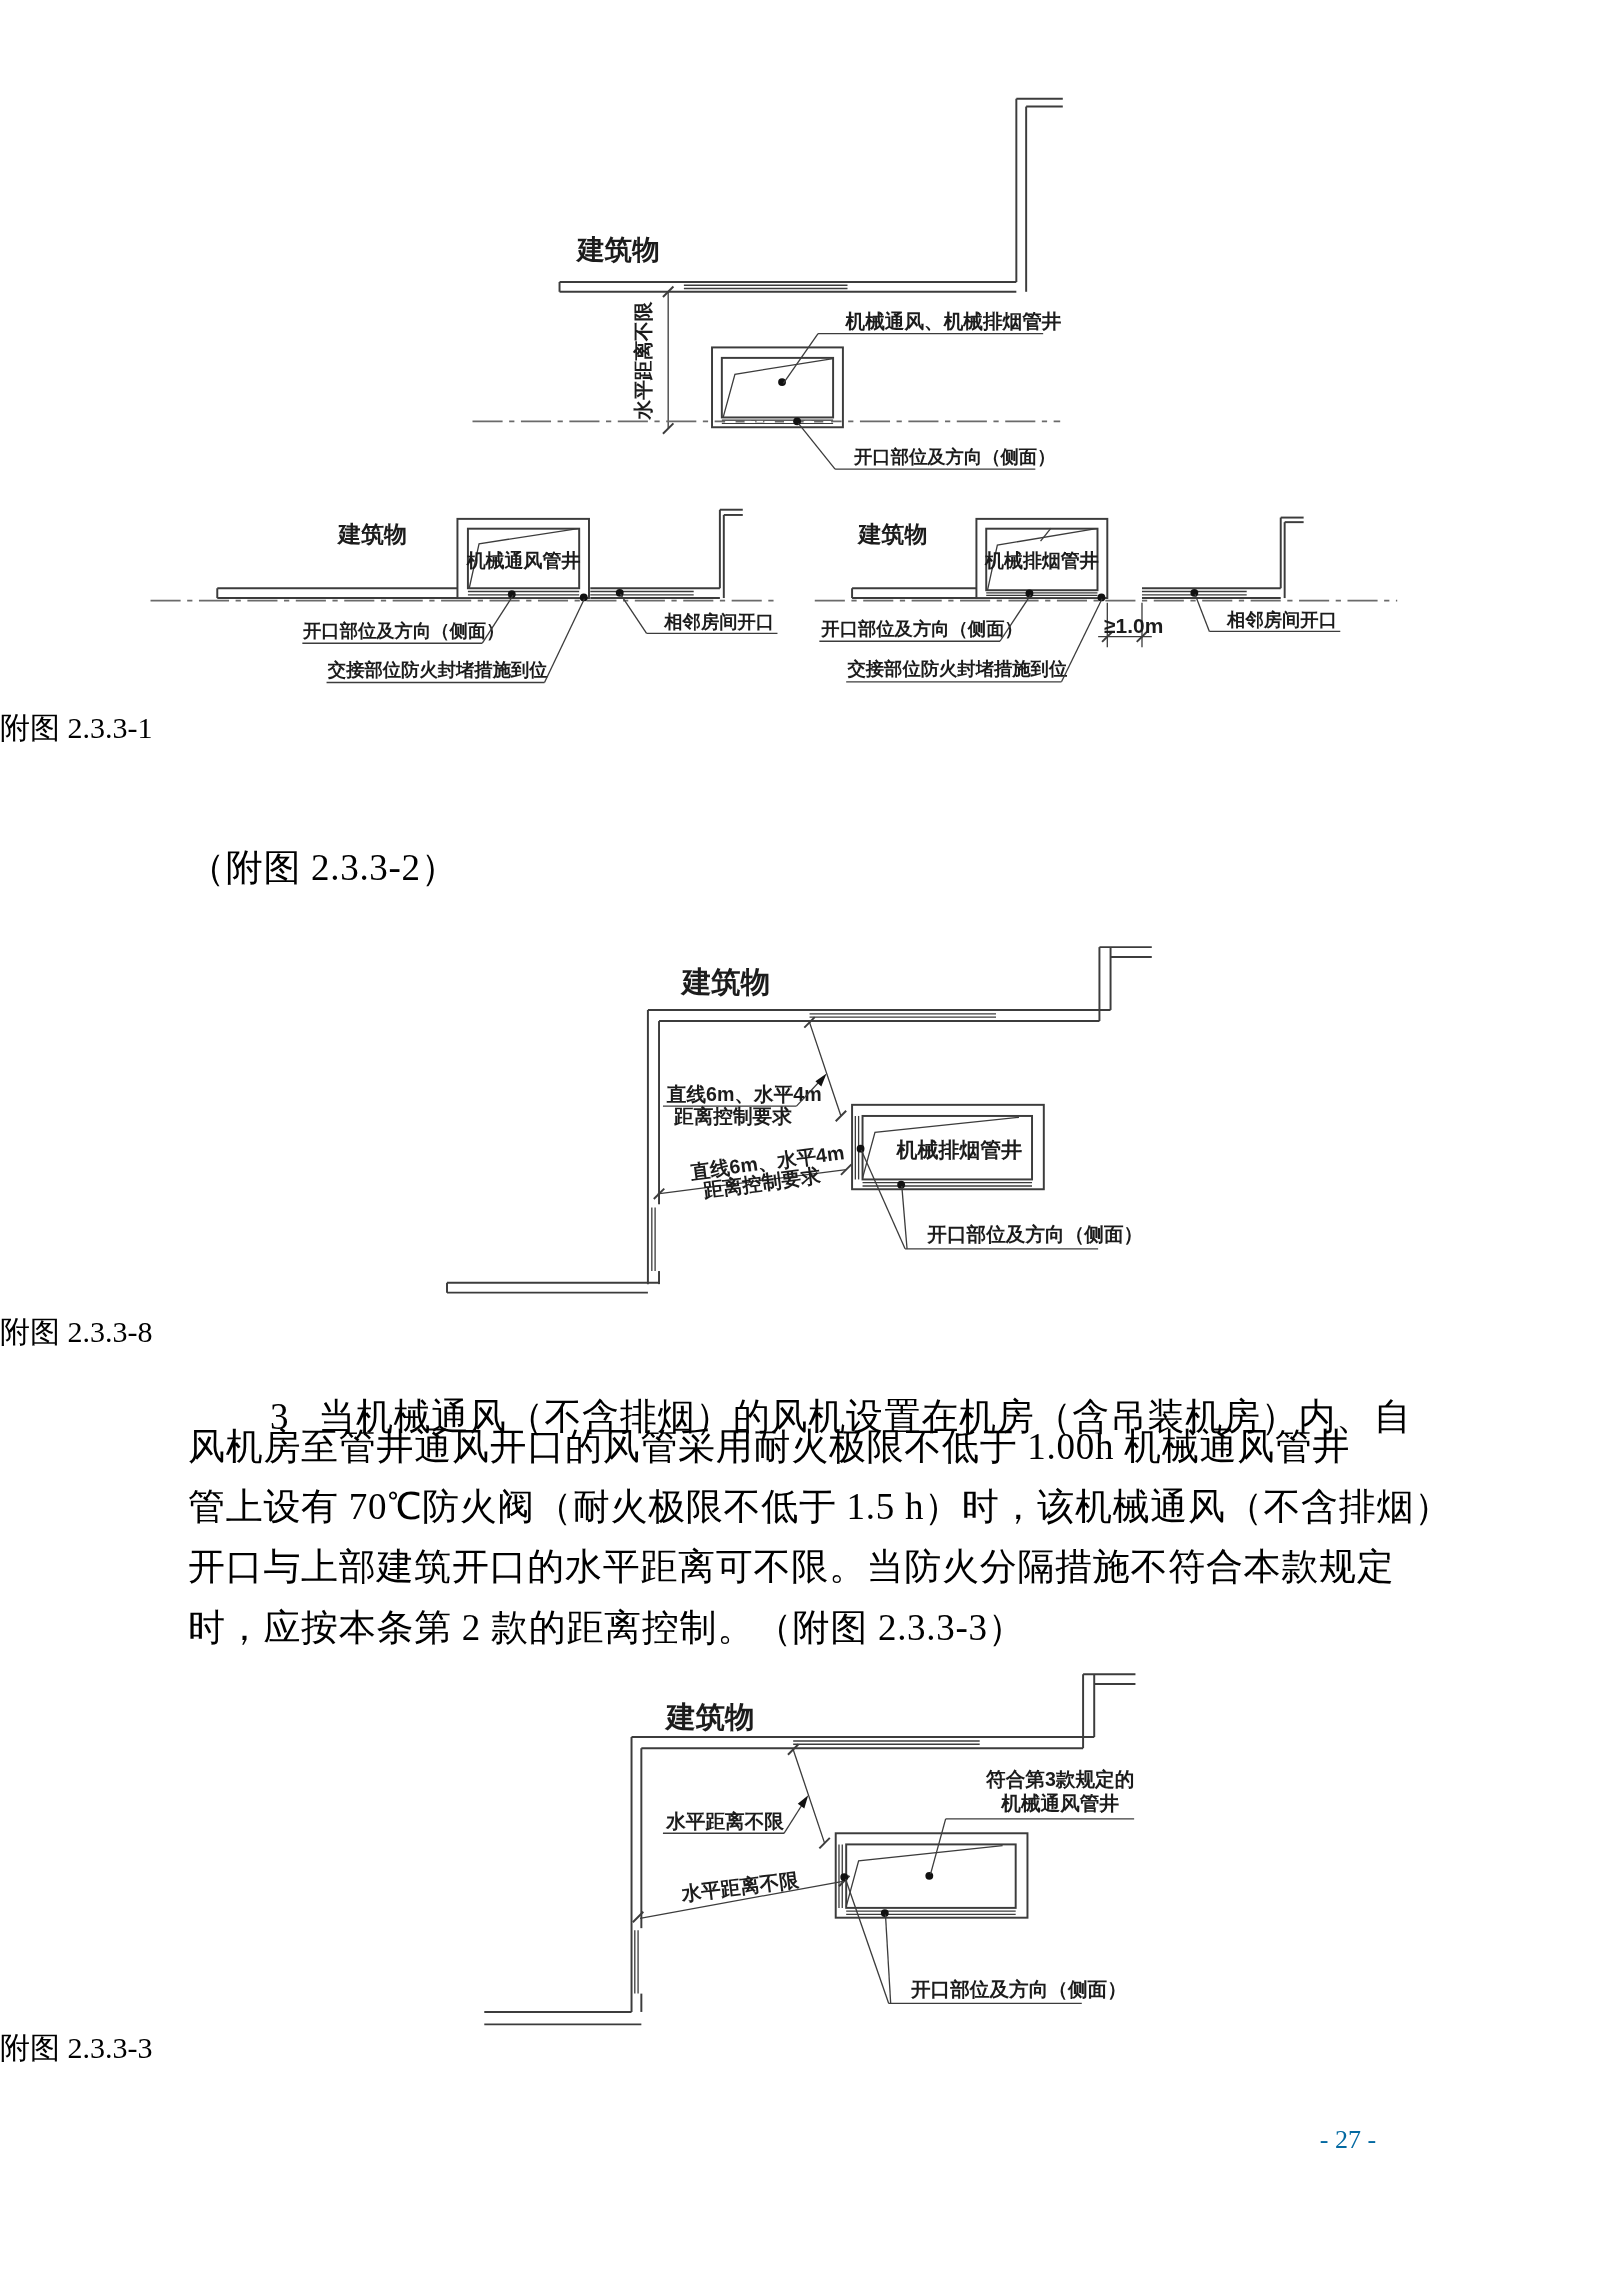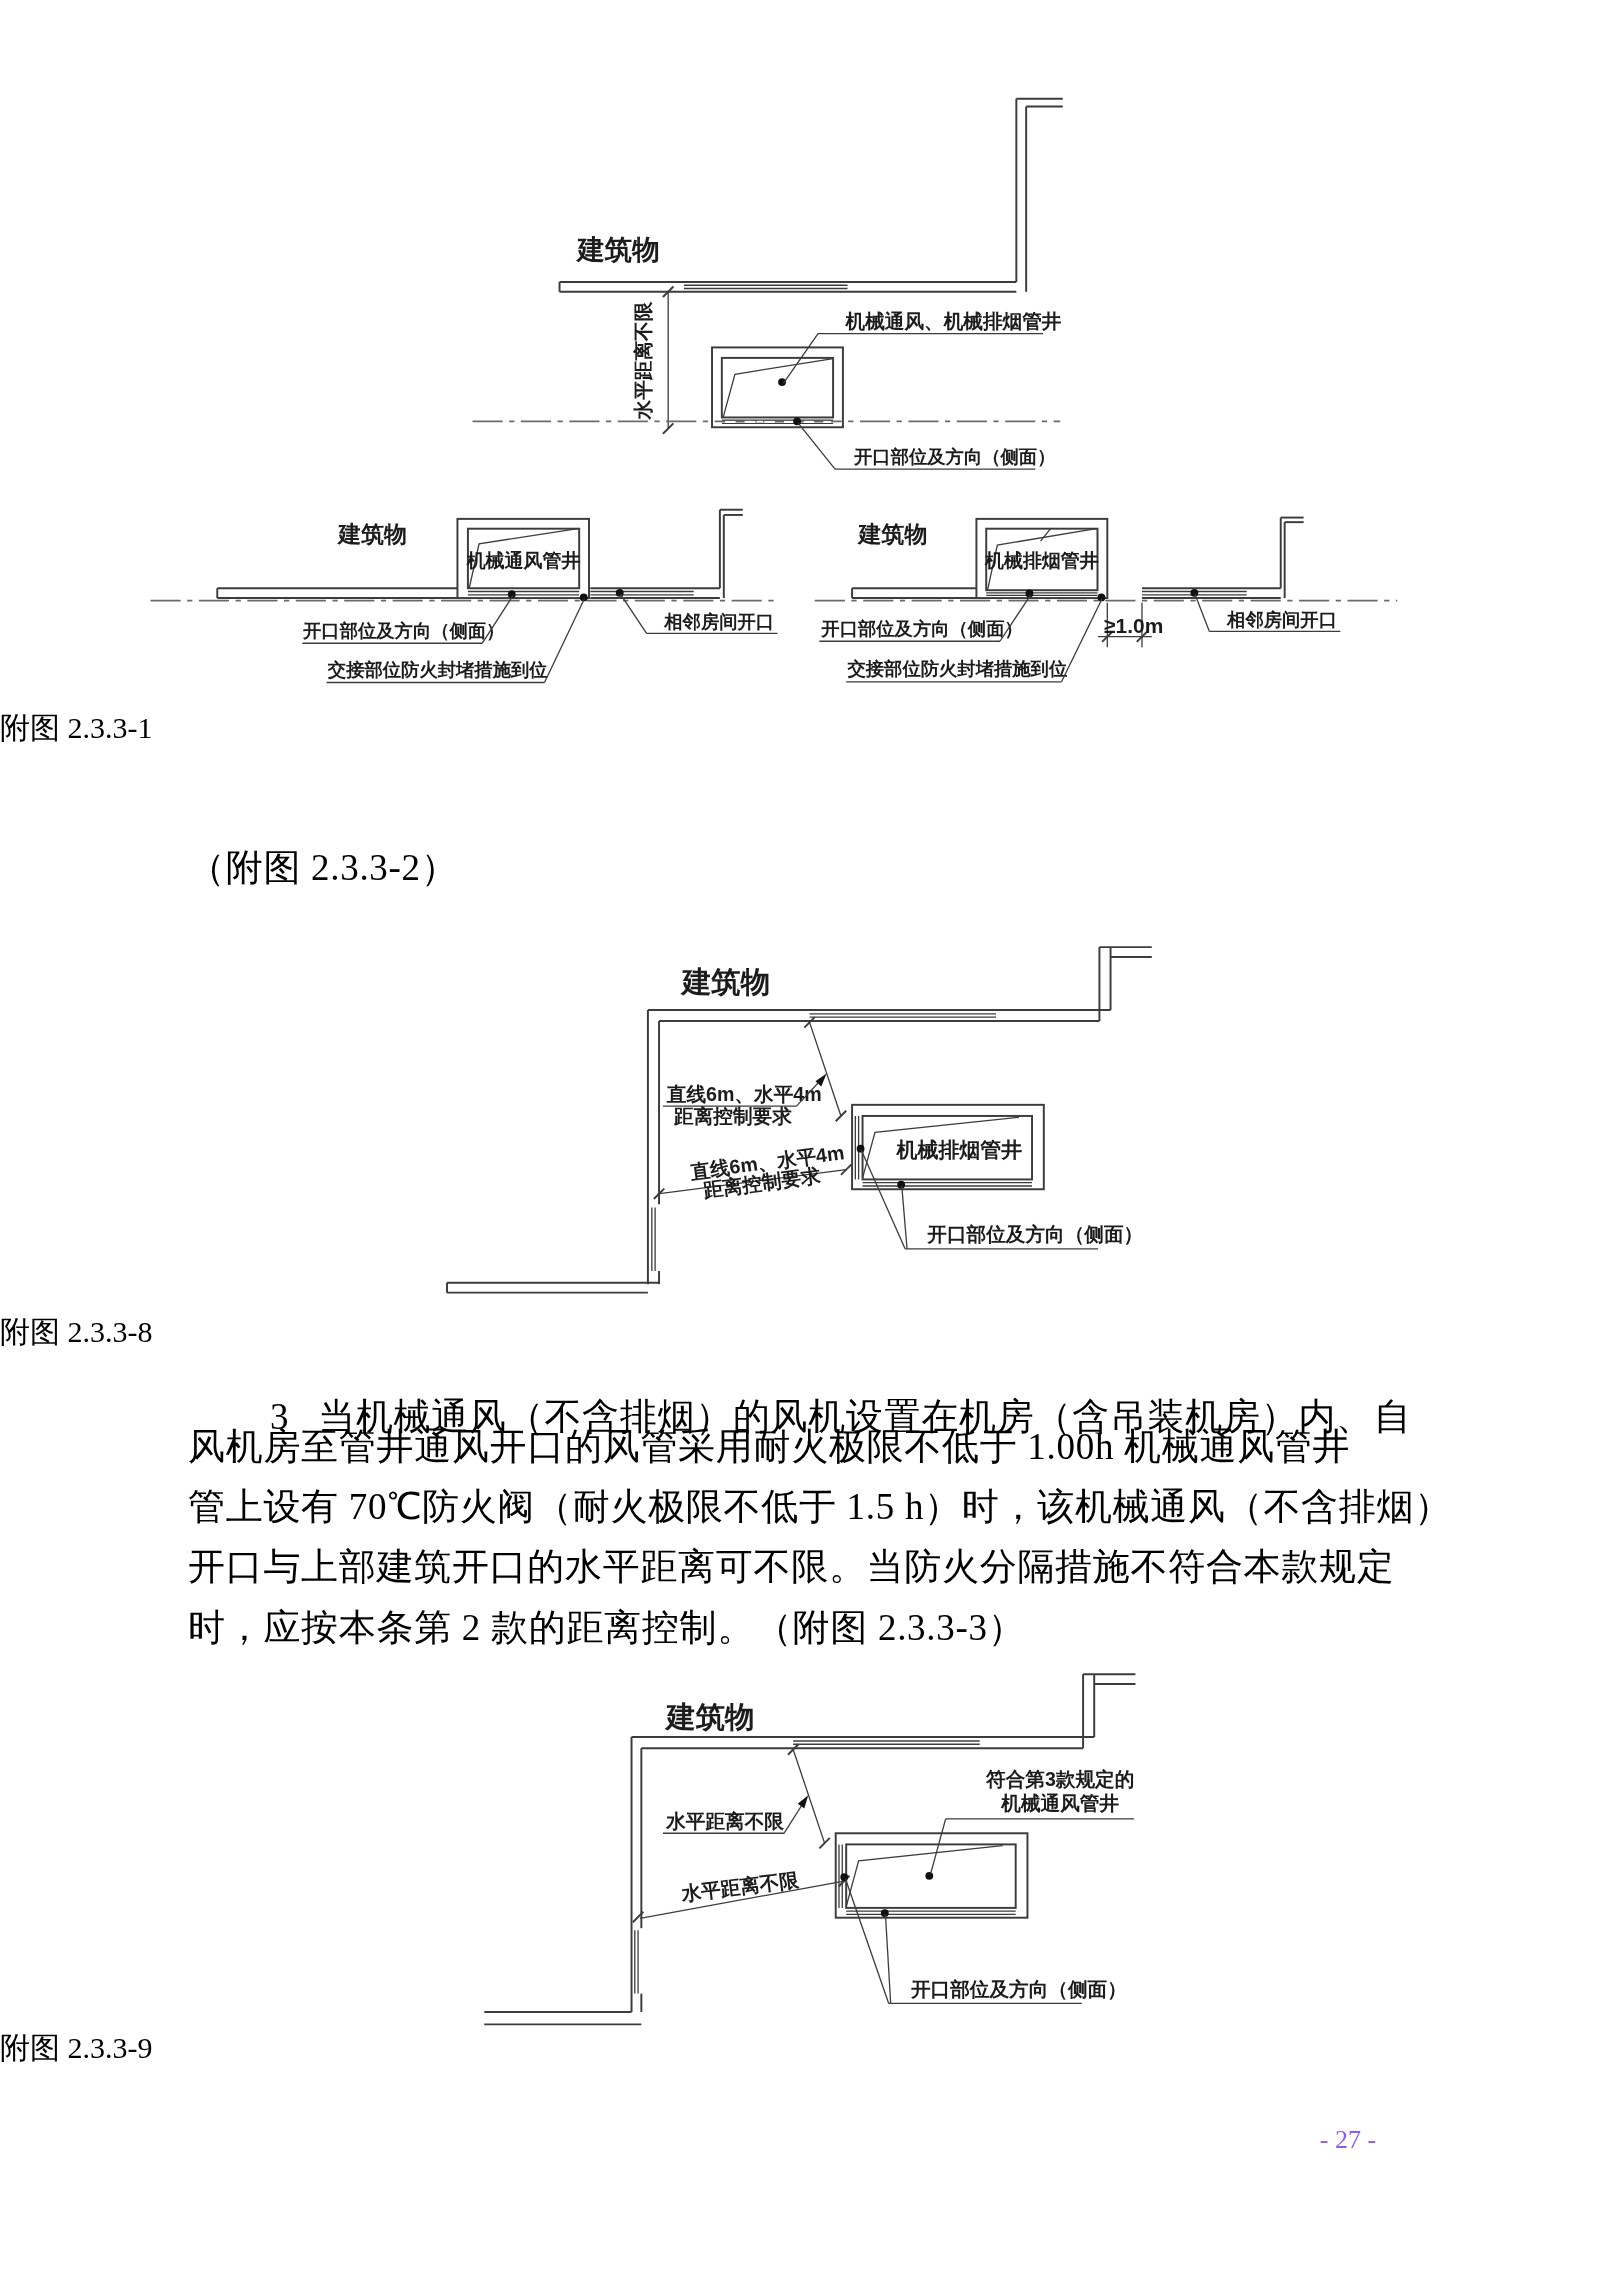--- a/index.html
+++ b/index.html
@@ -26,21 +26,21 @@
     position:absolute; left:0; width:1623px; 
     font-size:30px; color:#000; white-space:nowrap;
   }
   .bodyline {
     position:absolute; white-space:nowrap; font-size:37px; color:#000;
     line-height:47px; letter-spacing:0.7px;
   }
   .itemgap { display:inline-block; margin-left:29px; }
   .pagenum {
     position:absolute; left:1276px; top:2125px; width:144px; text-align:center;
-    font-size:26px; color:#8b5cf6;
+    font-size:26px; color:#0369a1;
   }
 </style>
 </head>
 <body>
 
 <div class="page">
 
   <svg class="fig" style="top:92px" width="1623" height="609" viewBox="0 140 2480 930">
 
     <g>
@@ -288,17 +288,17 @@
     <text x="1620" y="2764" text-anchor="middle" font-size="30">机械通风管井</text>
     <line class="thin" x1="1445" y1="2778" x2="1733" y2="2778"></line>
     <line class="thin" x1="1445" y1="2778" x2="1422" y2="2862"></line>
 
     <text x="1392" y="3048" font-size="30">开口部位及方向（侧面）</text>
     <line class="thin" x1="1358" y1="3060" x2="1653" y2="3060"></line>
     <line class="thin" x1="1358" y1="3060" x2="1292" y2="2870"></line>
     <line class="thin" x1="1361" y1="3060" x2="1353" y2="2924"></line>
   </svg>
 
-  <div class="caption" style="top:2028px">附图 2.3.3-9</div>
+  <div class="caption" style="top:2028px">附图 2.3.3-3</div>
 
   <div class="pagenum">- 27 -</div>
 </div>
 
 
 </body></html>

